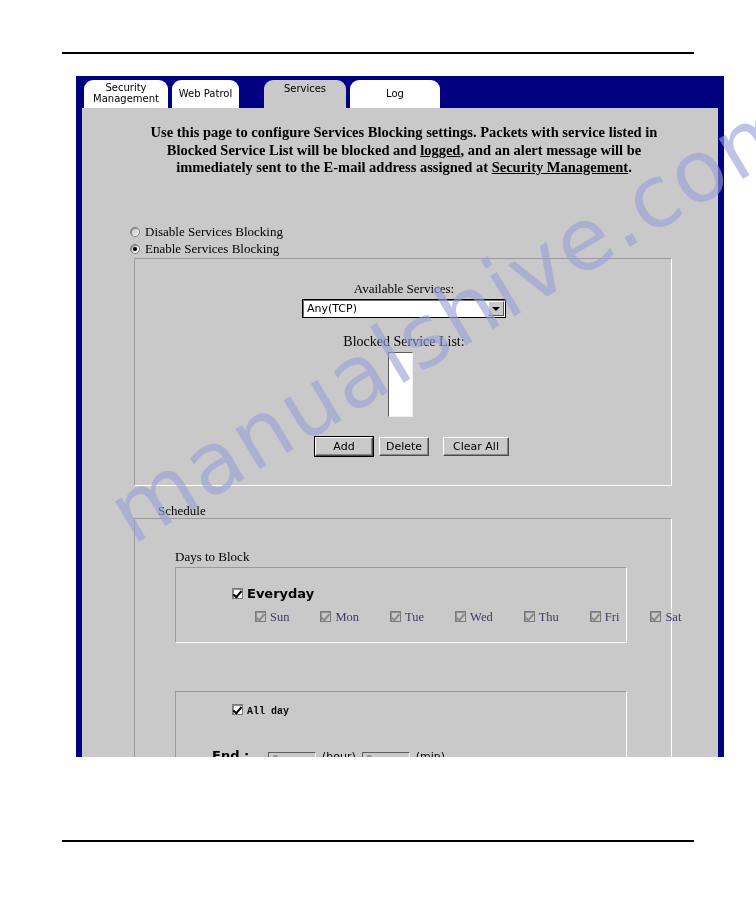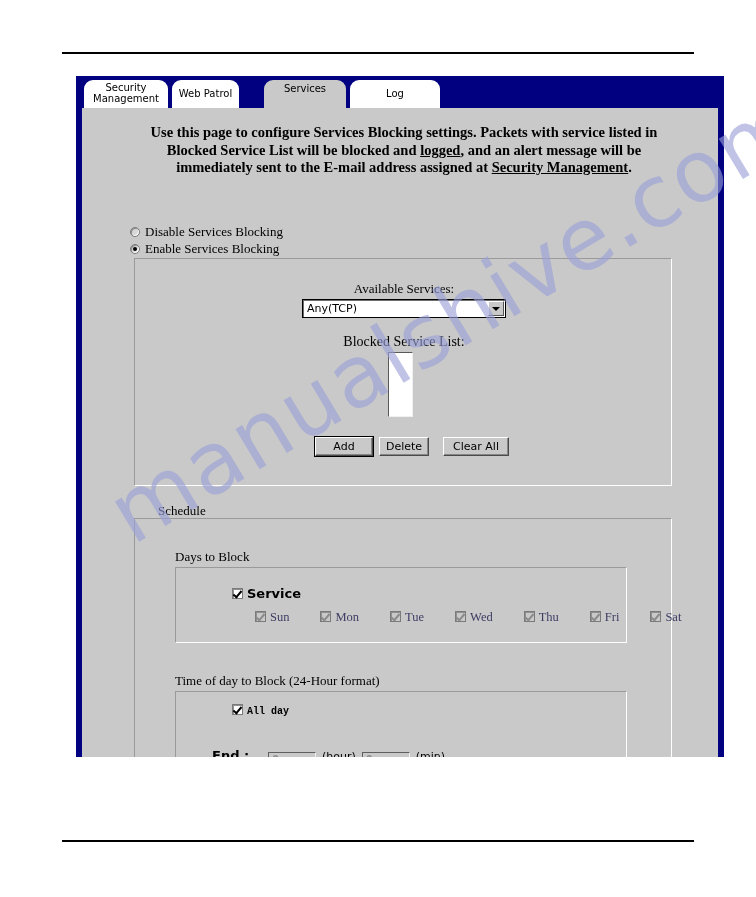--- a/index.html
+++ b/index.html
@@ -464,30 +464,29 @@
 
     <div class="panel-legend" id="schedule-legend">Schedule</div>
 
     <div class="panel" id="schedule-panel">
 
       <div class="panel-legend" id="days-legend">Days to Block</div>
 
       <div class="panel" id="days-panel">
 
         <div id="everyday-row">
-          <span class="cb checked"></span><span>Service</span>
+          <span class="cb checked"></span><span>Everyday</span>
         </div>
 
         <div id="days-row">
           <span class="day-item"><span class="cb checked disabled"></span><span class="day-label">Sun</span></span><span class="day-item"><span class="cb checked disabled"></span><span class="day-label">Mon</span></span><span class="day-item"><span class="cb checked disabled"></span><span class="day-label">Tue</span></span><span class="day-item"><span class="cb checked disabled"></span><span class="day-label">Wed</span></span><span class="day-item"><span class="cb checked disabled"></span><span class="day-label">Thu</span></span><span class="day-item"><span class="cb checked disabled"></span><span class="day-label">Fri</span></span><span class="day-item"><span class="cb checked disabled"></span><span class="day-label">Sat</span></span>
         </div>
 
       </div>
 
-      <div class="panel-legend" id="time-legend">Time of day to Block (24-Hour format)</div>
 
       <div class="panel" id="time-panel">
 
         <div id="allday-row">
           <span class="cb checked"></span><span>All day</span>
         </div>
 
 
         <div class="time-row" id="end-row">
           <span class="time-label">End :</span><span class="time-input">0</span><span class="unit-label">(hour)</span><span class="time-input">0</span><span class="unit-label">(min)</span>

